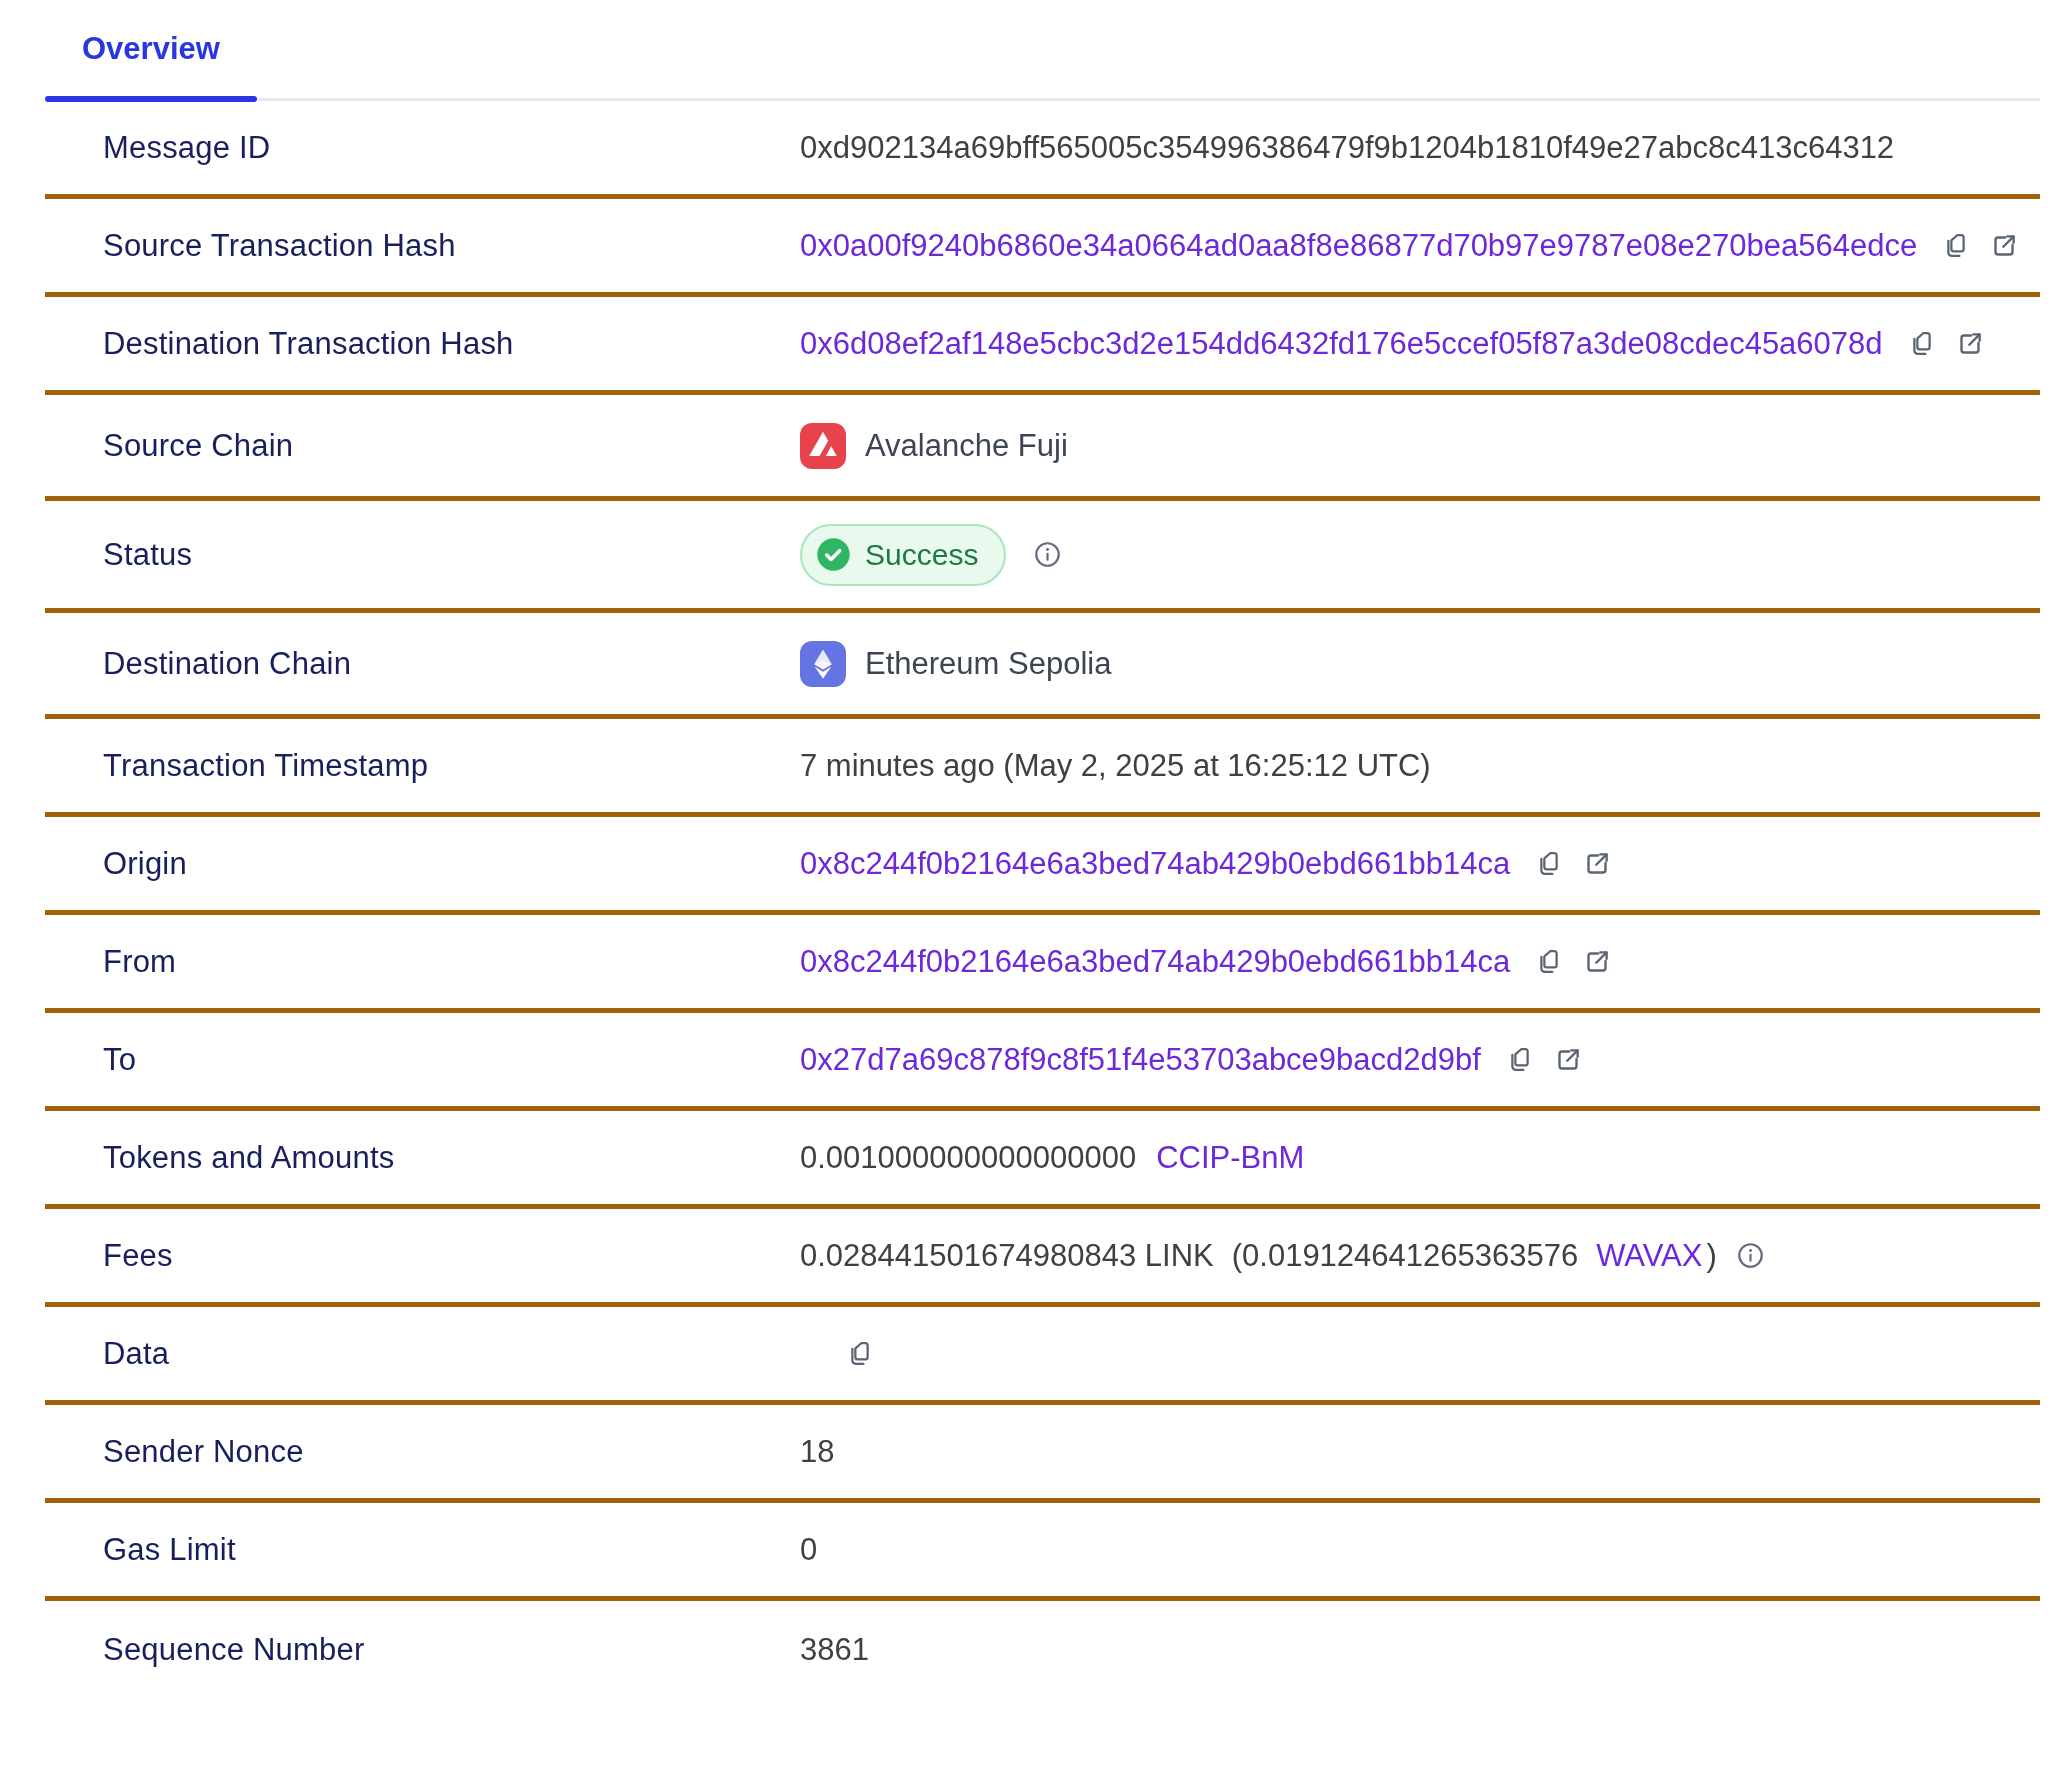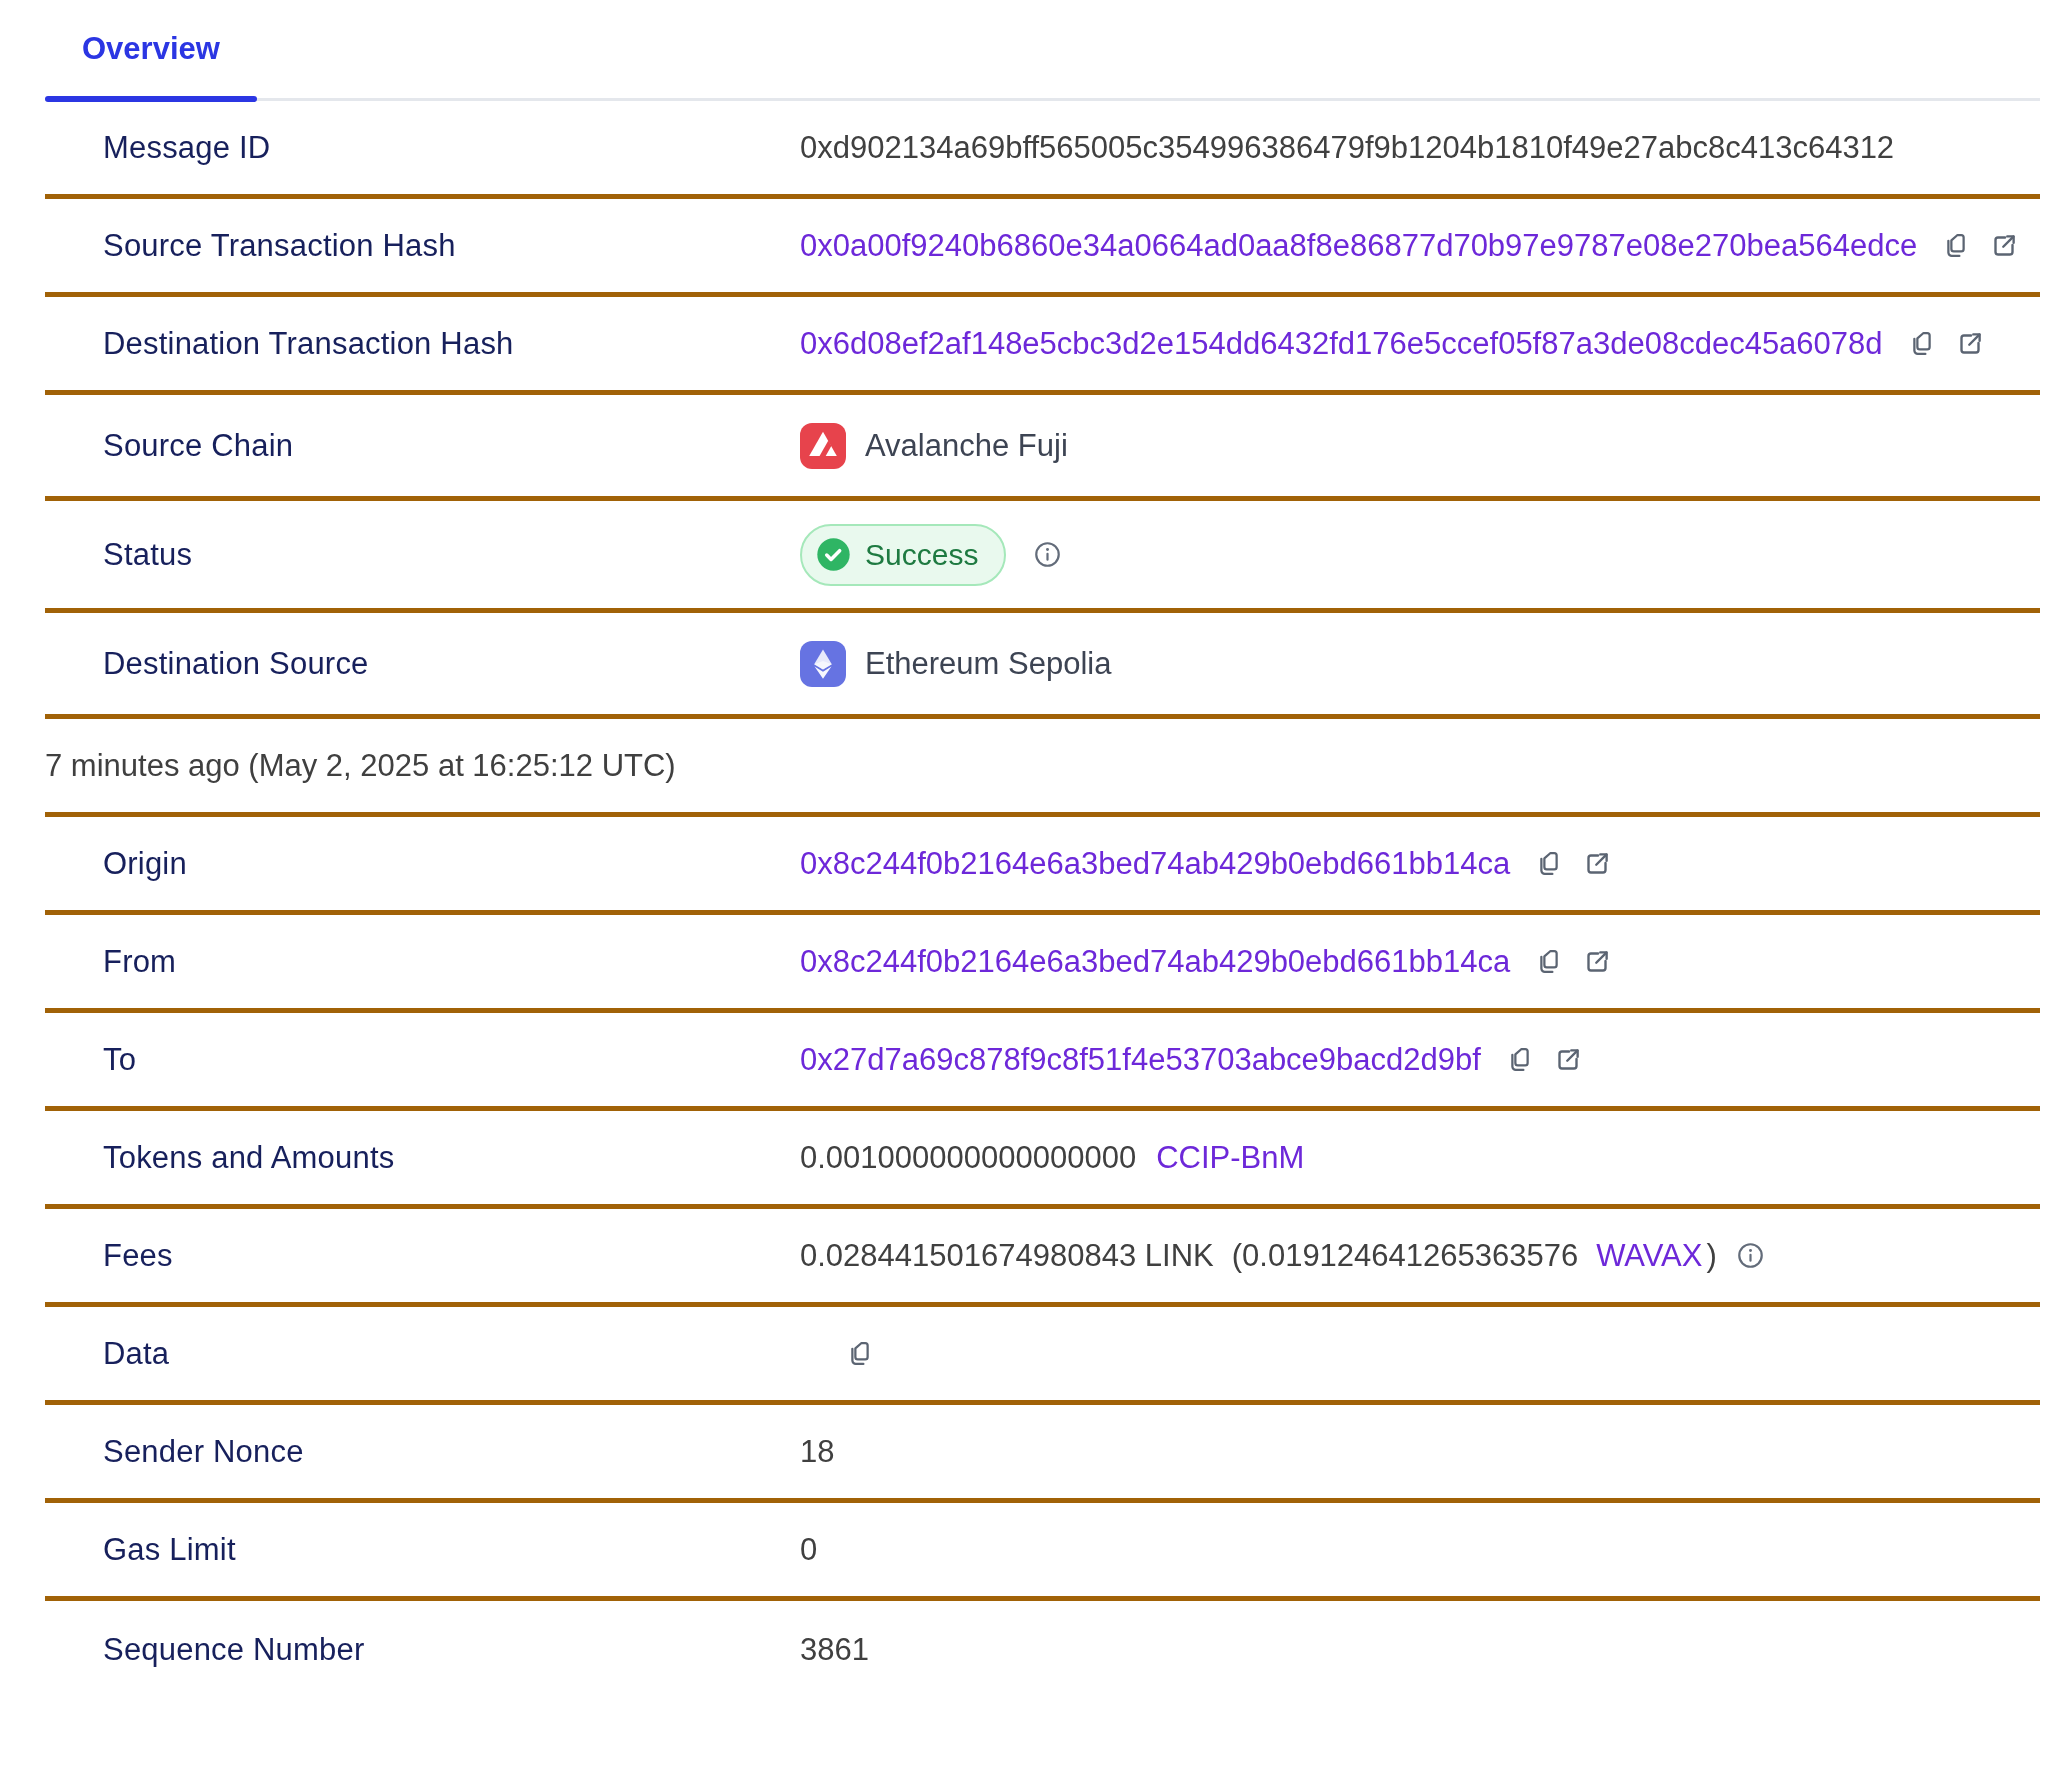--- a/index.html
+++ b/index.html
@@ -163,36 +163,37 @@
         <span class="icon-btn info-icon" title="Info">
             <svg viewBox="0 0 24 24">
               <use href="#icon-info"></use>
             </svg>
           </span>
       </div>
     </div>
   </div>
 
   <div class="row" style="min-height:106px">
-    <div class="row-label">Destination Source</div>
+    <div class="row-label">Destination Chain</div>
     <div class="row-value">
       <div class="chain-wrap">
         <span class="chain-icon chain-ethereum">
           <svg viewBox="0 0 24 24">
             <path d="M12 4.4 L7.4 12.1 L12 14.9 L16.6 12.1 Z" fill="#ffffff" opacity="0.85"></path>
             <path d="M12 10.4 L7.4 12.1 L12 14.9 L16.6 12.1 Z" fill="#ffffff" opacity="0.6"></path>
             <path d="M7.6 13.3 L12 19.7 L16.4 13.3 L12 16 Z" fill="#ffffff" opacity="0.95"></path>
           </svg>
         </span>
         <span class="chain-name">Ethereum Sepolia</span>
       </div>
     </div>
   </div>
 
   <div class="row">
+    <div class="row-label">Transaction Timestamp</div>
     <div class="row-value">
       <span class="value-text">7 minutes ago (May 2, 2025 at 16:25:12 UTC)</span>
     </div>
   </div>
 
   <div class="row">
     <div class="row-label">Origin</div>
     <div class="row-value">
       <a class="link">0x8c244f0b2164e6a3bed74ab429b0ebd661bb14ca</a>
       <button class="icon-btn icon-gap" title="Copy">

